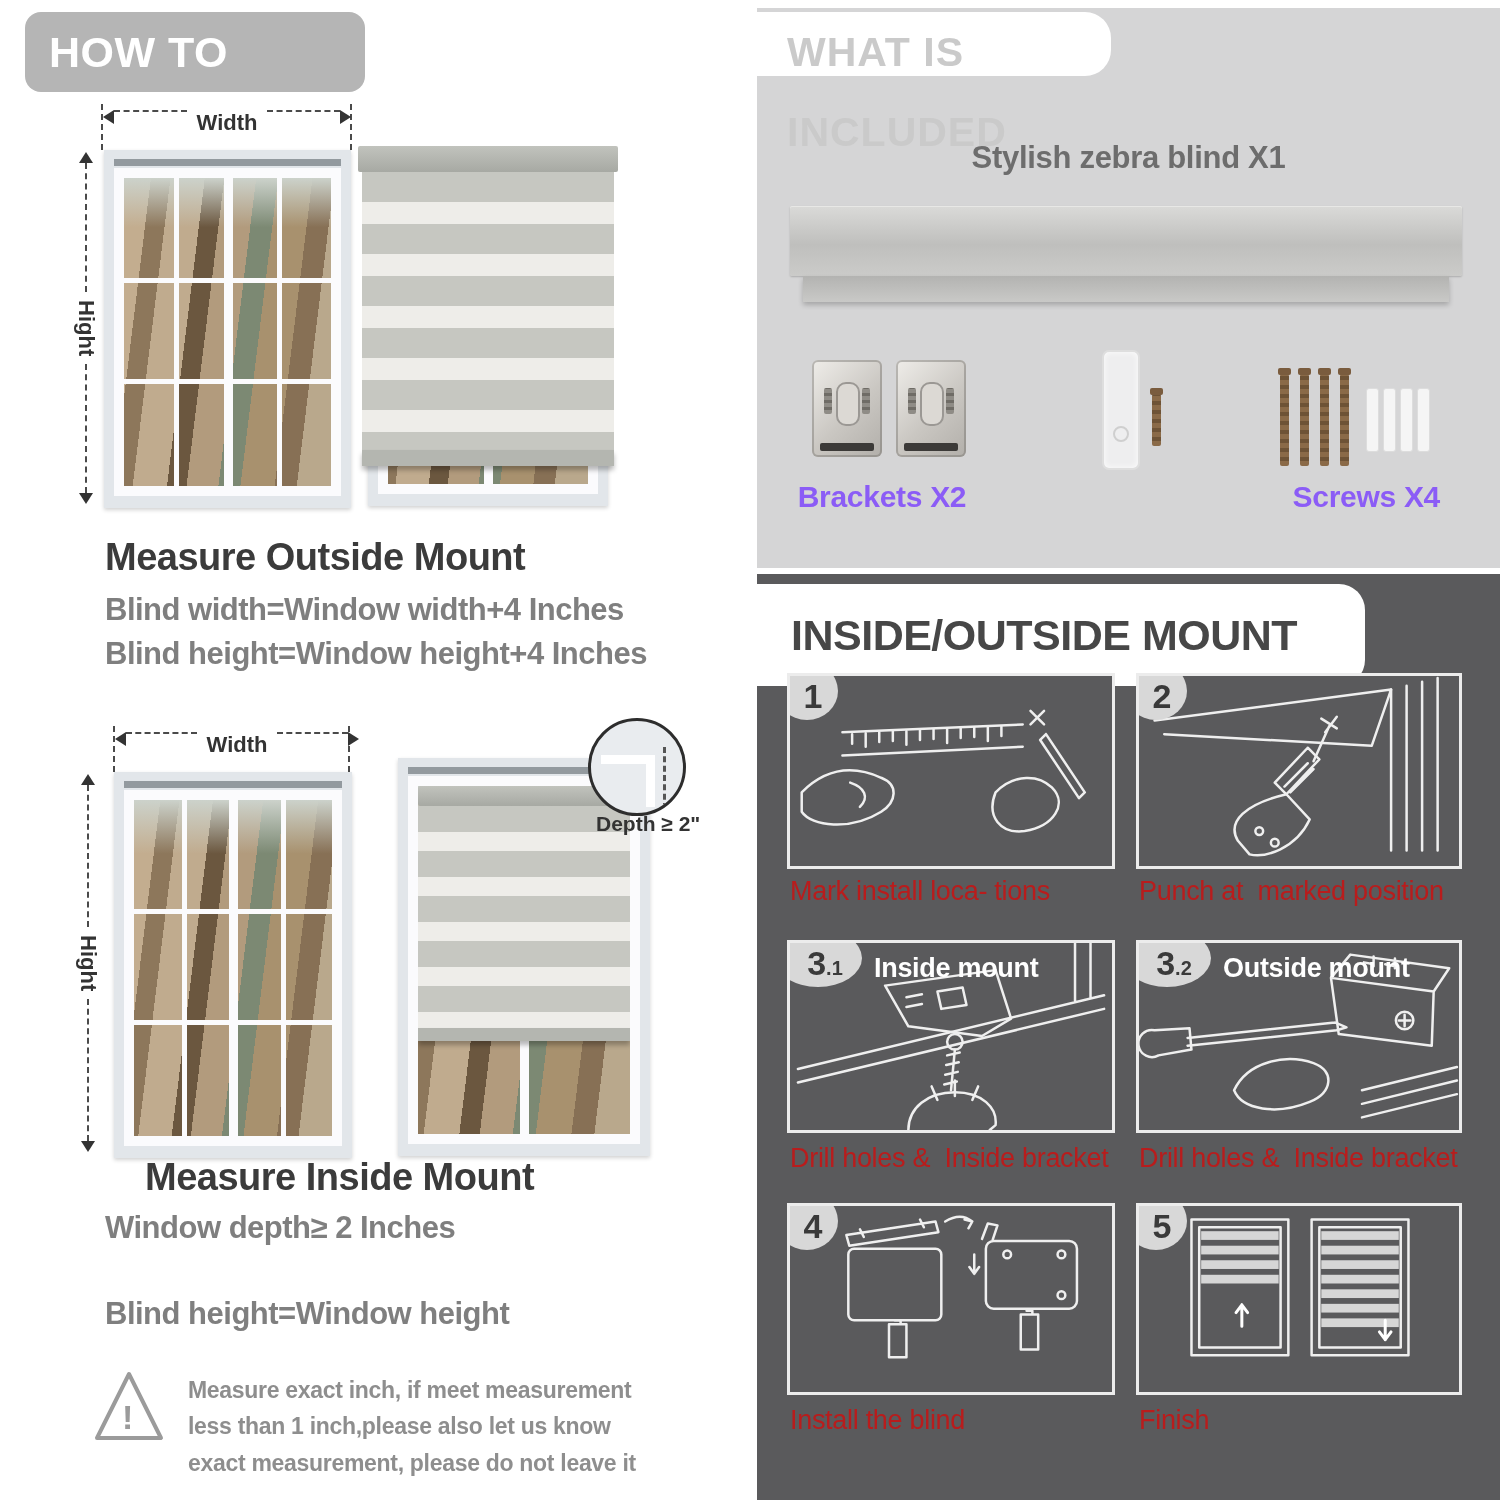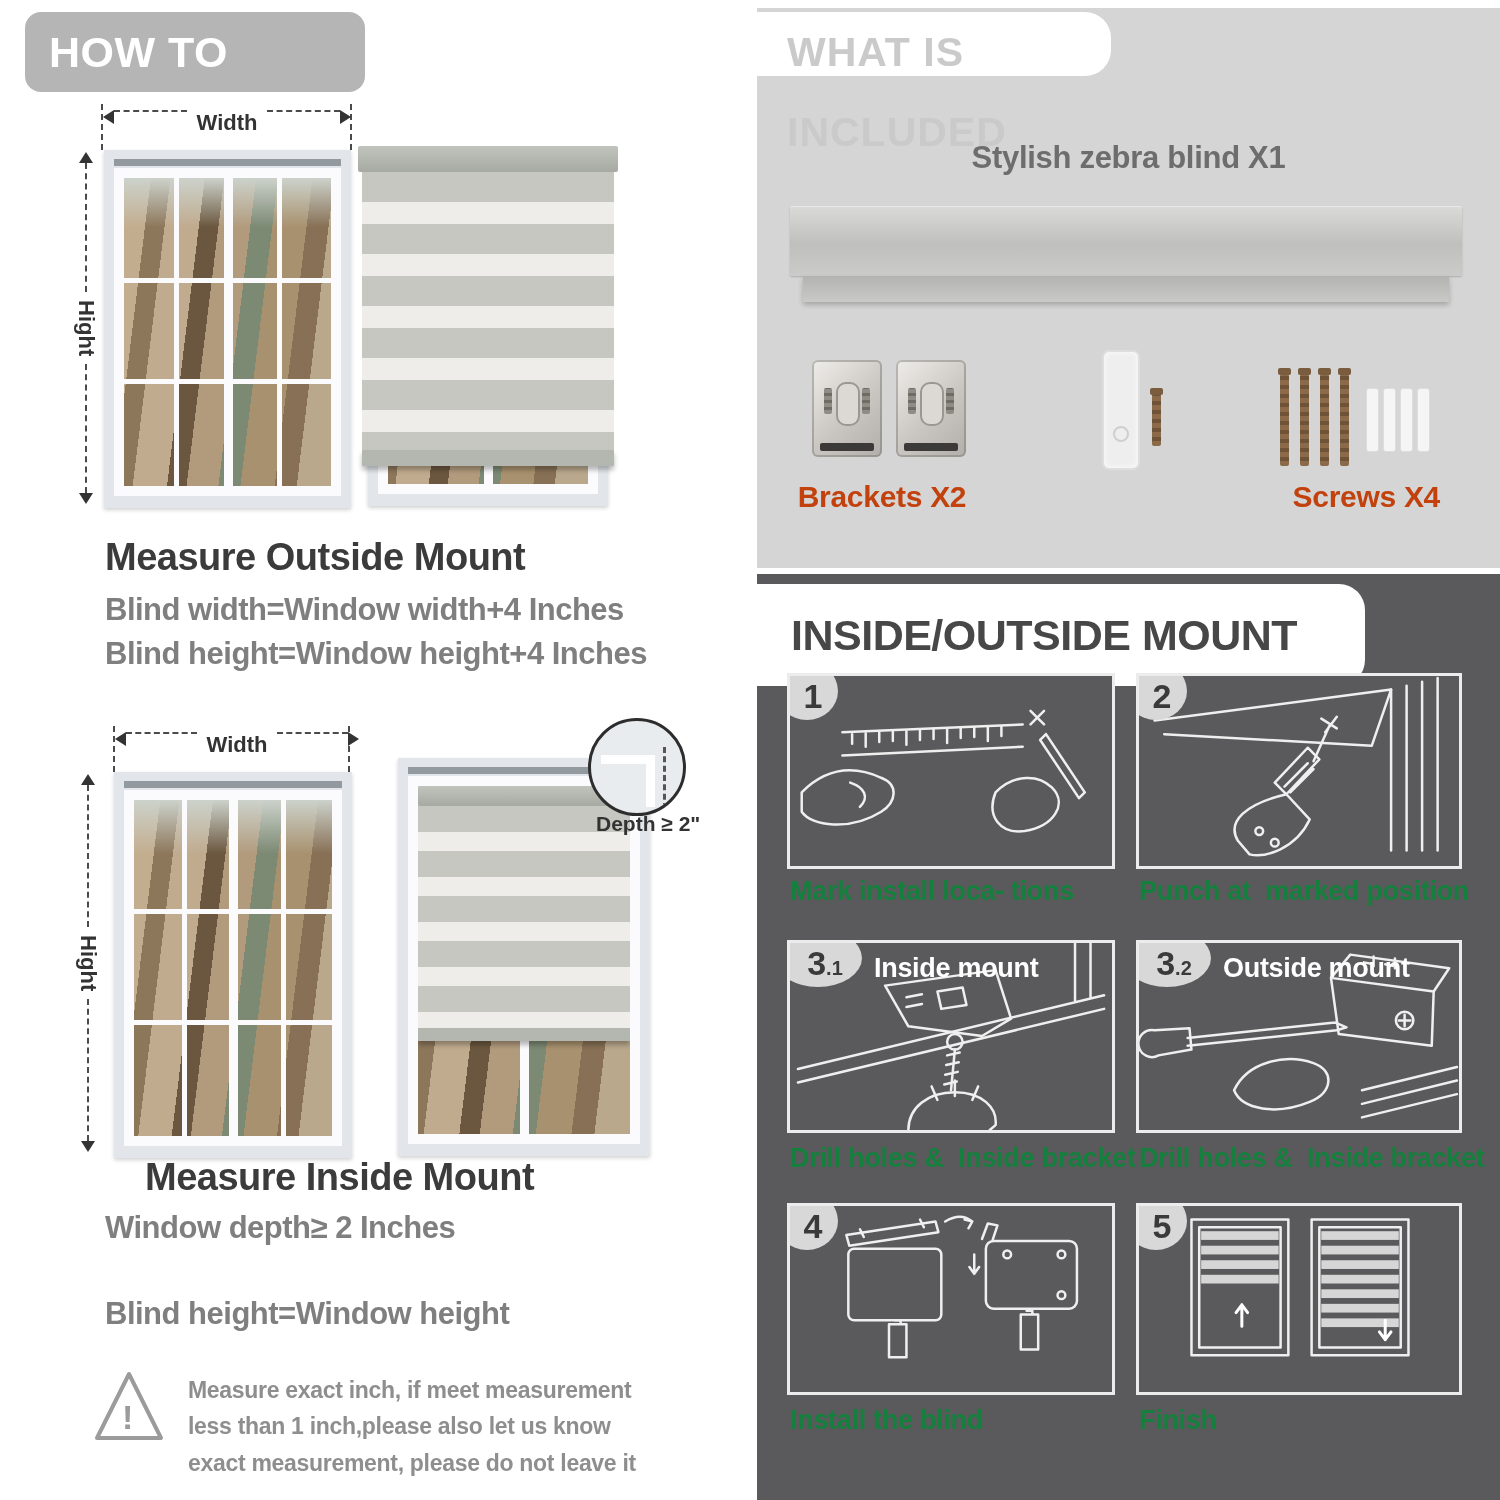--- a/index.html
+++ b/index.html
@@ -69,21 +69,21 @@
              line-height:80px;padding-left:30px;letter-spacing:1px;}
   .mnt-title{left:757px;top:584px;width:608px;height:102px;font-size:43px;color:#474747;
              line-height:102px;padding-left:34px;letter-spacing:-.5px;}
   .product-lbl{left:757px;top:140px;width:743px;text-align:center;font-size:31px;
                font-weight:bold;color:#6d6d6d;letter-spacing:-.3px;}
   .rail-main{left:790px;top:206px;width:672px;height:70px;border-radius:2px;
       background:linear-gradient(180deg,#dadad8 0,#bfbfbd 55%,#cbcbc9 100%);
       box-shadow:inset 0 1px 0 #e8e8e6,0 1px 2px rgba(0,0,0,.2);}
   .rail-lip{left:803px;top:276px;width:646px;height:26px;
       background:linear-gradient(180deg,#b3b3b1,#c9c9c7);box-shadow:0 3px 5px rgba(0,0,0,.22);}
-  .item-lbl{font-size:30px;font-weight:bold;color:#c2410c;text-align:center;letter-spacing:-.3px;}
+  .item-lbl{font-size:30px;font-weight:bold;color:#8b5cf6;text-align:center;letter-spacing:-.3px;}
 
   .bracket{width:70px;height:97px;border-radius:6px;
       background:linear-gradient(135deg,#efede9 0,#cac7c2 55%,#b2afaa 100%);
       box-shadow:inset 0 0 0 2px rgba(120,118,112,.45);}
   .bracket:before{content:"";position:absolute;left:24px;top:22px;width:20px;height:40px;
       border:2px solid #9b9894;border-radius:10px;background:#dcd9d4;}
   .bracket:after{content:"";position:absolute;left:8px;bottom:6px;right:8px;height:8px;
       background:#3c3a38;border-radius:2px;}
   .brk-screw{position:absolute;width:8px;height:26px;top:28px;
       background:repeating-linear-gradient(0deg,#8f8c86 0 4px,#6f6c66 4px 7px);border-radius:2px;}
@@ -98,21 +98,21 @@
   .anchor{width:11px;background:rgba(255,255,255,.75);border:1.5px solid #ddd;border-radius:3px;}
 
   
   .step{border:3px solid #ececec;box-sizing:border-box;overflow:hidden;background:#5a5a5c;}
   .badge{position:absolute;background:#d8d8d8;border-radius:50%;display:flex;
          align-items:center;justify-content:center;color:#3a3a3a;font-weight:bold;}
   .badge.b1{left:-14px;top:-14px;width:62px;height:58px;padding:10px 0 0 12px;font-size:34px;box-sizing:border-box;}
   .badge.b2{left:-16px;top:-14px;width:88px;height:58px;padding:10px 0 0 14px;font-size:34px;box-sizing:border-box;}
   .badge .b-sub{font-size:20px;margin-top:10px;}
   .step-lbl{position:absolute;left:84px;top:10px;font-size:27px;font-weight:bold;color:#fff;letter-spacing:-.3px;}
-  .step-cap{font-size:27px;font-weight:bold;color:#15803d;white-space:pre-wrap;letter-spacing:-.3px;}
+  .step-cap{font-size:27px;font-weight:normal;color:#b91c1c;white-space:pre-wrap;letter-spacing:-.3px;}
   .lineart{width:100%;height:100%;}
   .lineart *{vector-effect:non-scaling-stroke;}
 
   .warn-tri{stroke:#9b9b9b;stroke-width:4;fill:none;stroke-linejoin:round;}
   .bang{position:absolute;left:122px;top:1398px;font-size:34px;font-weight:bold;color:#9b9b9b;}
 </style>
 </head>
 <body>
 
 <div id="stage">

